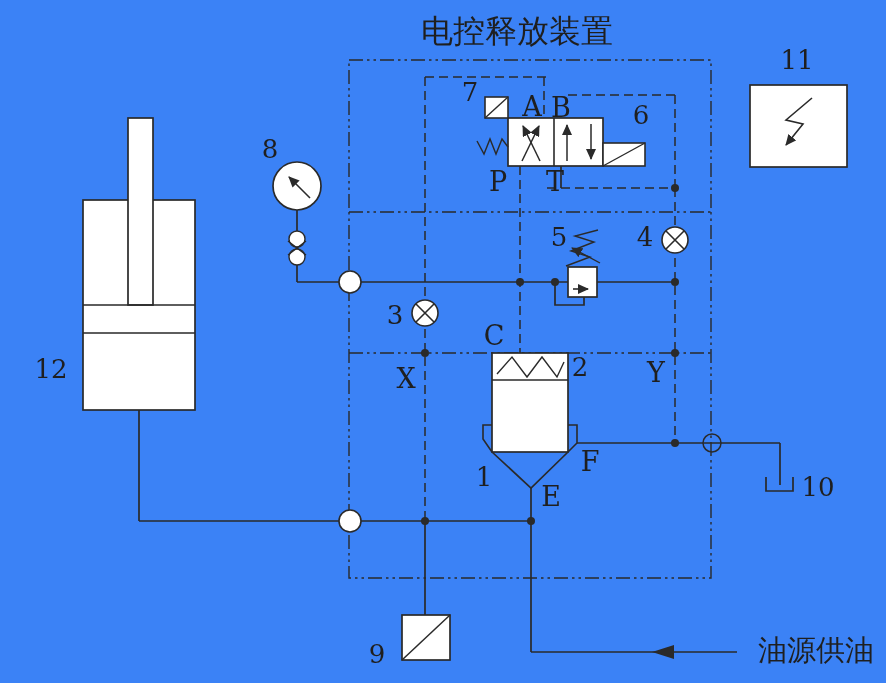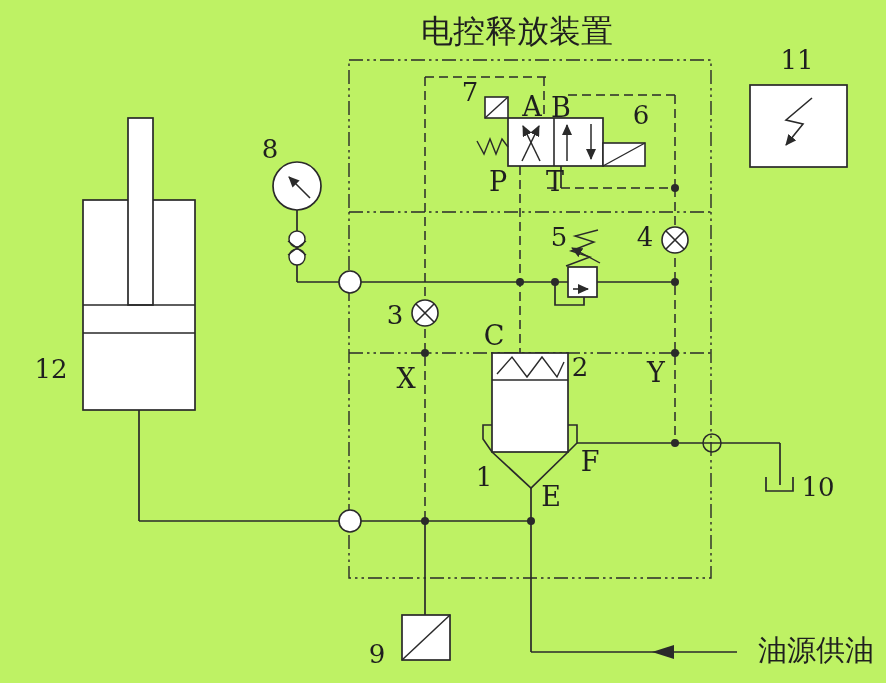--- a/index.html
+++ b/index.html
@@ -1,16 +1,16 @@
 <!DOCTYPE html>
 <html><head>
 <meta charset="utf-8">
 <style>
   html,body{margin:0;padding:0;background:#ffffff;}
-  .stage{position:relative;width:886px;height:683px;background:#bef264;overflow:hidden;
+  .stage{position:relative;width:886px;height:683px;background:#3b82f6;overflow:hidden;
          font-family:"DejaVu Serif","Liberation Serif",serif;}
   svg{display:block}
   svg text{font-family:"DejaVu Serif","Liberation Serif",serif;fill:#1f1f1f;}
   .lbl{font-size:26px;}
   .port{font-size:27px;}
   .title-txt{font-size:32px;}
   .supply-txt{font-size:29px;}
 </style>
 </head>
 <body>

